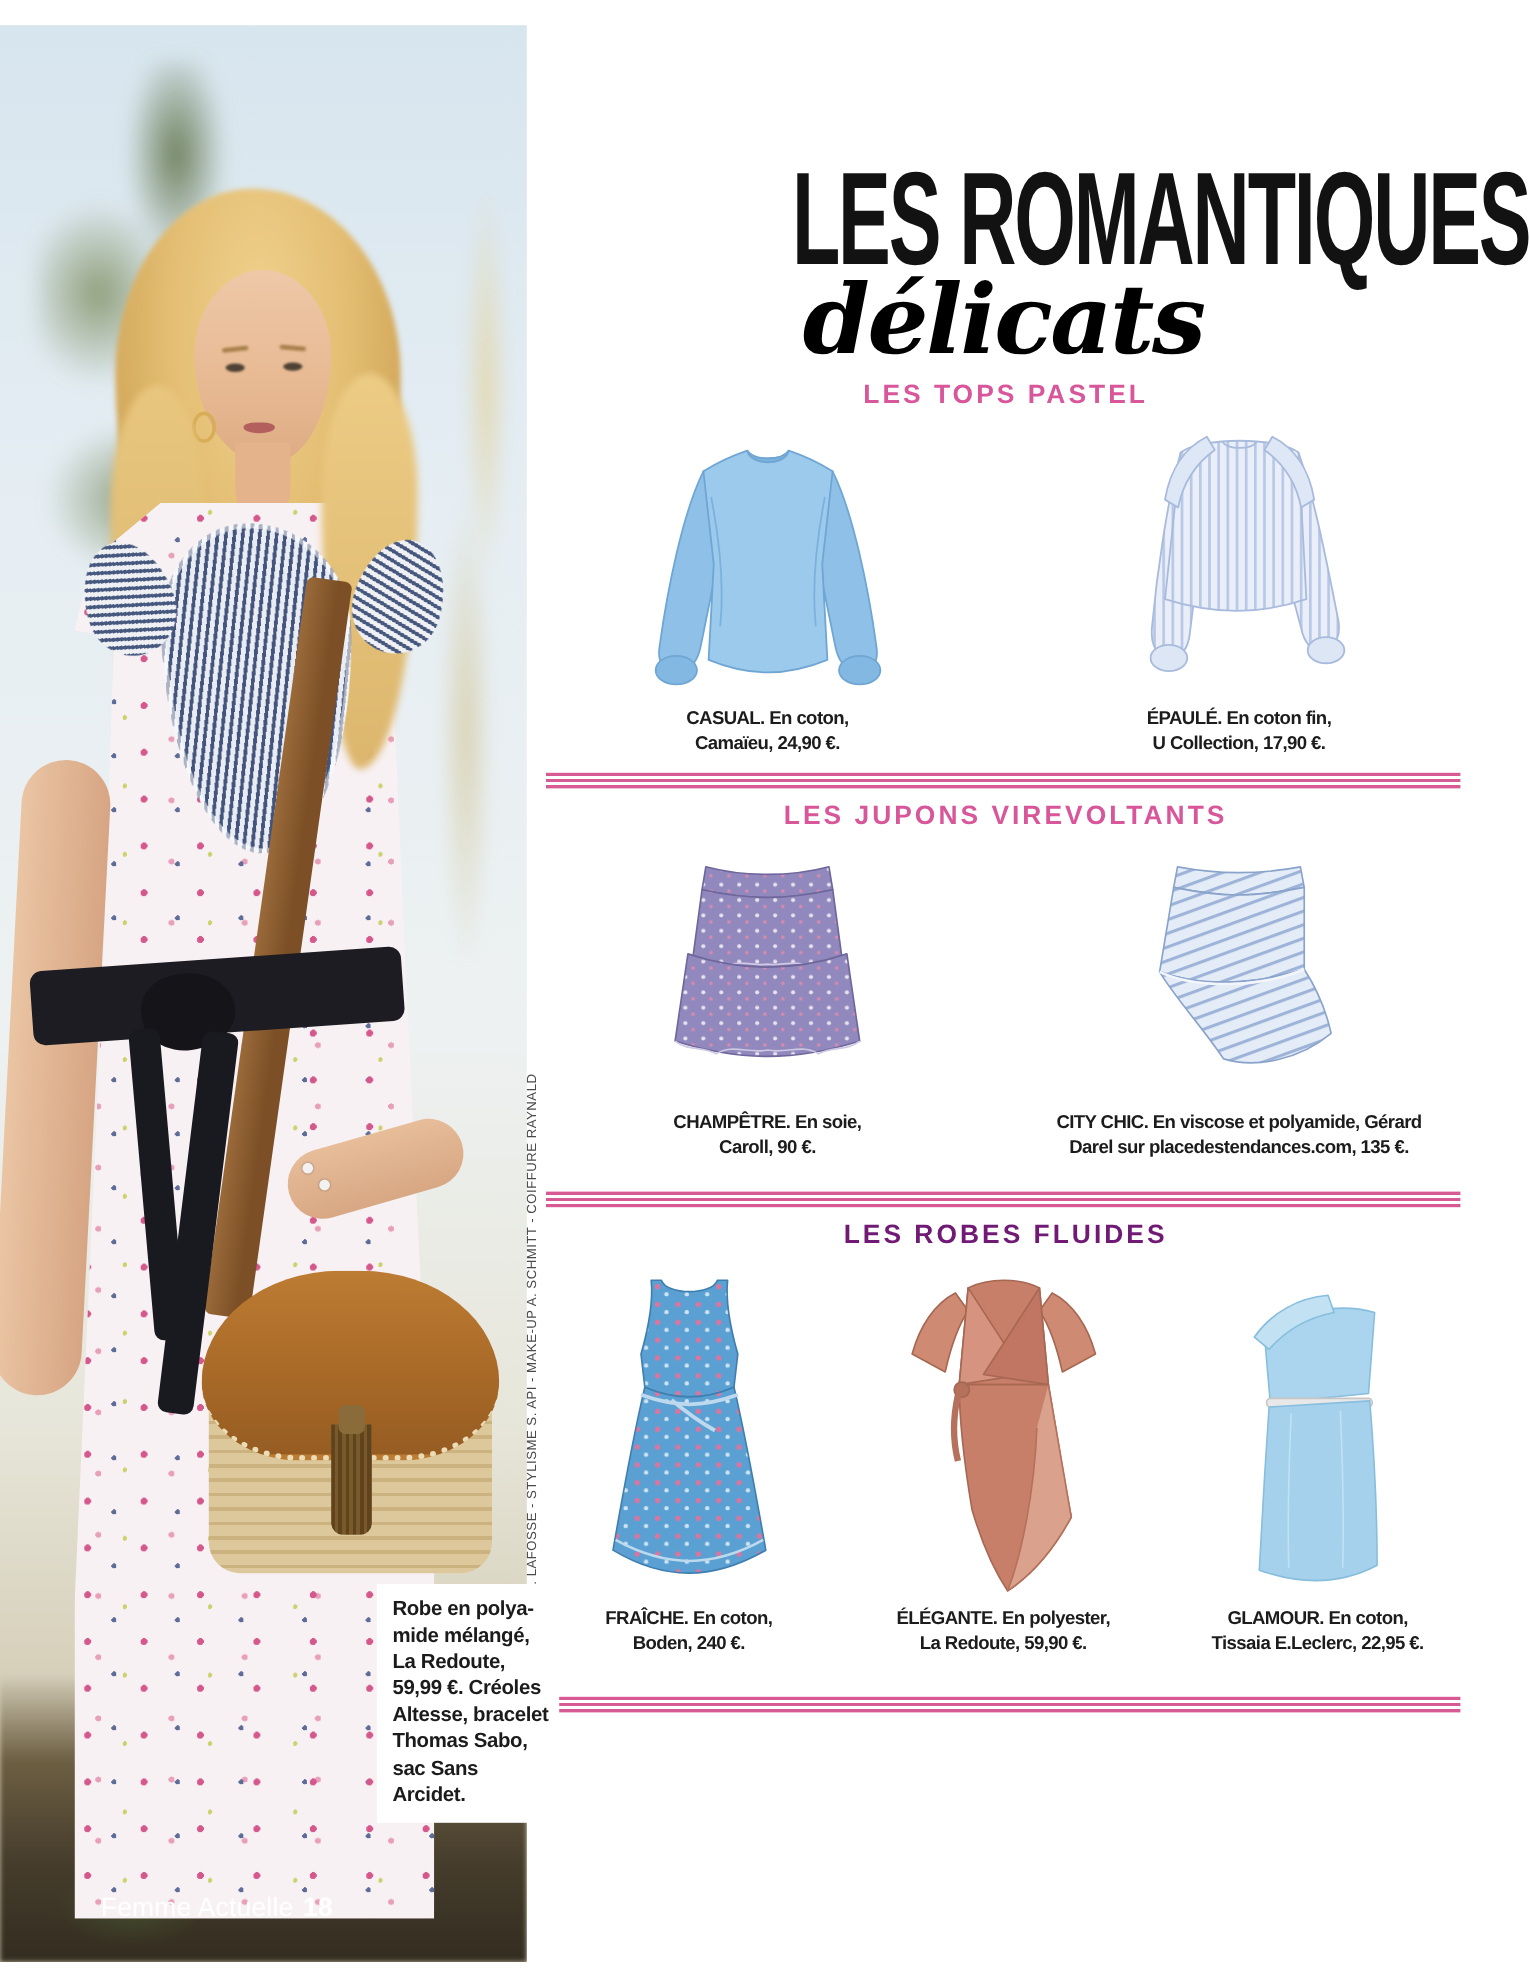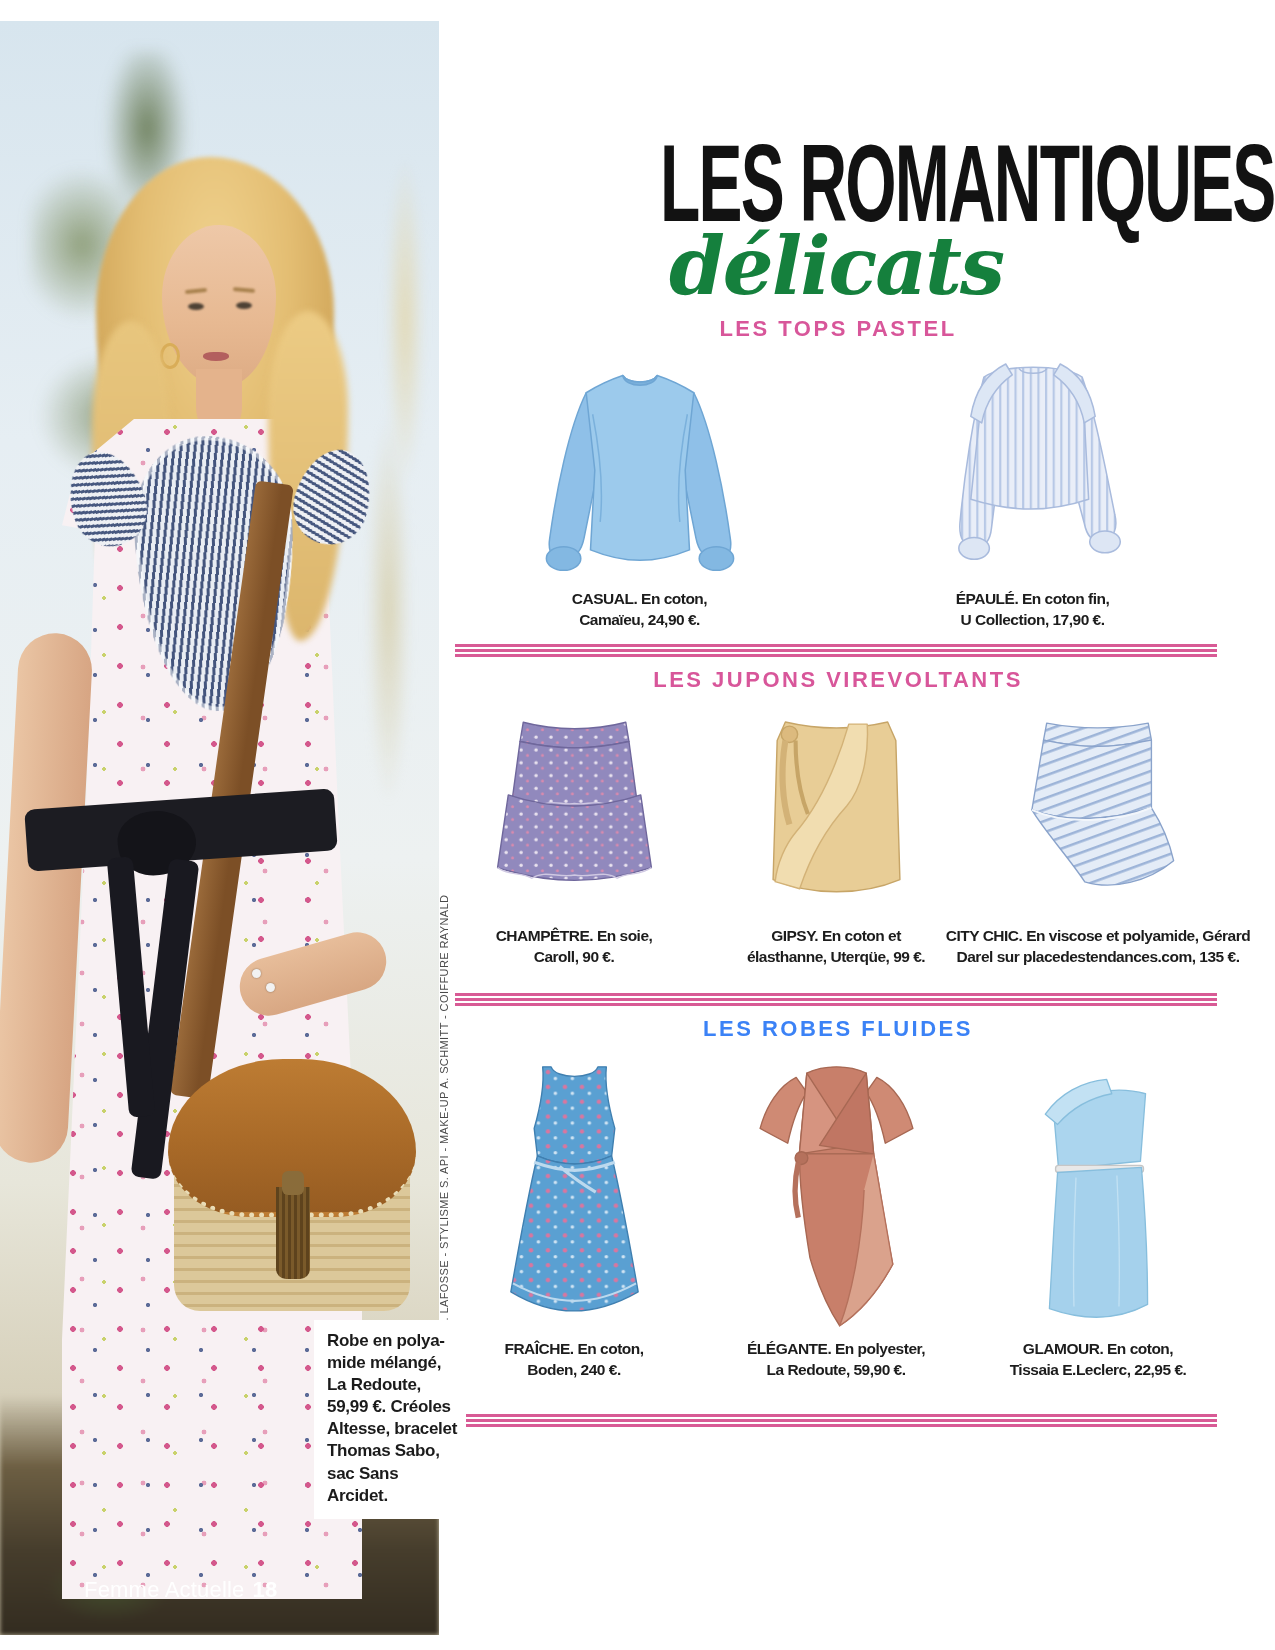--- a/index.html
+++ b/index.html
@@ -174,21 +174,21 @@
 La Redoute,
 59,99 €. Créoles
 Altesse, bracelet
 Thomas Sabo,
 sac Sans Arcidet.</div>
   <div class="folio"><span>Femme Actuelle</span><b>18</b></div>
   <div class="credits">PHOTO L. ELLIS - RÉALISATION G. LAFOSSE - STYLISME S. API - MAKE-UP A. SCHMITT - COIFFURE RAYNALD</div>
 
   <div class="col">
     <h1><span class="title">LES ROMANTIQUES</span></h1>
-    <div class="subtitle" style="color:#15803d;text-align:center;">délicats</div>
+    <div class="subtitle" style="color:#000000;text-align:center;">délicats</div>
 
     <h2 class="sec-h" style="color:#d8569a;">LES TOPS PASTEL</h2>
     <div class="row">
       <figure class="cell">
         <div class="art" style="height:232px;">
           <svg width="238" height="226" viewBox="0 0 220 210">
             <g stroke="#6fa6d4" stroke-width="1.4" stroke-linejoin="round">
               <path d="M60 36 C44 68 32 128 26 172 C24 186 31 193 41 191 C52 189 56 181 58 171 L72 102 Z" fill="#8fc0e8"></path>
               <path d="M160 36 C176 68 188 128 194 172 C196 186 189 193 179 191 C168 189 164 181 162 171 L148 102 Z" fill="#8fc0e8"></path>
               <ellipse cx="39" cy="190" rx="16" ry="11" fill="#83b8e2"></ellipse>
@@ -255,37 +255,20 @@
             </g>
           </svg>
         </div>
         <figcaption class="cap">
           <div>CHAMPÊTRE. En soie,</div>
           <div>Caroll, 90 €.</div>
         </figcaption>
       </figure>
       <figure class="cell">
         <div class="art" style="height:218px;">
-          <svg width="225" height="214" viewBox="0 0 220 200">
-            <g stroke="#c7a567" stroke-width="1.4" stroke-linejoin="round">
-              <path d="M60 14 C94 22 126 22 160 14 L168 32 L172 168 C134 184 86 184 48 168 L52 32 Z" fill="#e8cd96"></path>
-              <path d="M122 16 C112 50 96 92 70 122 C60 134 52 152 50 170 L74 177 C83 150 98 120 120 96 C134 80 142 48 140 16 Z" fill="#f1ddb0" stroke="#d3b277"></path>
-              <circle cx="64" cy="26" r="8" fill="#dcba7e"></circle>
-              <path d="M60 32 C55 62 57 92 64 114" fill="none" stroke="#d3b277" stroke-width="6"></path>
-              <path d="M70 32 C70 58 74 84 82 104" fill="none" stroke="#c7a567" stroke-width="4"></path>
-            </g>
-          </svg>
-        </div>
-        <figcaption class="cap">
-          <div>GIPSY. En coton et</div>
-          <div>élasthanne, Uterqüe, 99 €.</div>
-        </figcaption>
-      </figure>
-      <figure class="cell">
-        <div class="art" style="height:218px;">
           <svg width="240" height="210" viewBox="0 0 225 196">
             <defs>
               <pattern id="dstripe" width="10" height="10" patternUnits="userSpaceOnUse" patternTransform="rotate(70)">
                 <rect width="10" height="10" fill="#e4ecf7"></rect>
                   <rect width="2.4" height="10" fill="#9db4d8"></rect>
               </pattern>
             </defs>
             <g stroke="#8aa3cb" stroke-width="1.3" stroke-linejoin="round">
               <path d="M64 14 C96 20 128 20 160 14 L163 30 C122 38 100 38 61 30 Z" fill="url(#dstripe)"></path>
               <path d="M61 30 L50 96 C82 108 124 106 163 94 L163 30 C122 38 100 38 61 30 Z" fill="url(#dstripe)"></path>
@@ -295,21 +278,21 @@
           </svg>
         </div>
         <figcaption class="cap">
           <div>CITY CHIC. En viscose et polyamide, Gérard</div>
           <div>Darel sur placedestendances.com, 135 €.</div>
         </figcaption>
       </figure>
     </div>
     <div class="divider d2"></div>
 
-    <h2 class="sec-h mt1" style="color:#3b82f6;">LES ROBES FLUIDES</h2>
+    <h2 class="sec-h mt1" style="color:#701a75;">LES ROBES FLUIDES</h2>
     <div class="row">
       <figure class="cell">
         <div class="art" style="height:282px;">
           <svg width="235" height="278" viewBox="0 0 220 262">
             <defs>
               <pattern id="flor2" width="16" height="14" patternUnits="userSpaceOnUse">
                 <rect width="16" height="14" fill="#5aa0d2"></rect>
                 <circle cx="5" cy="5" r="2.1" fill="#d9769f"></circle>
                 <circle cx="12" cy="11" r="1.7" fill="#cfe3f2"></circle>
               </pattern>

